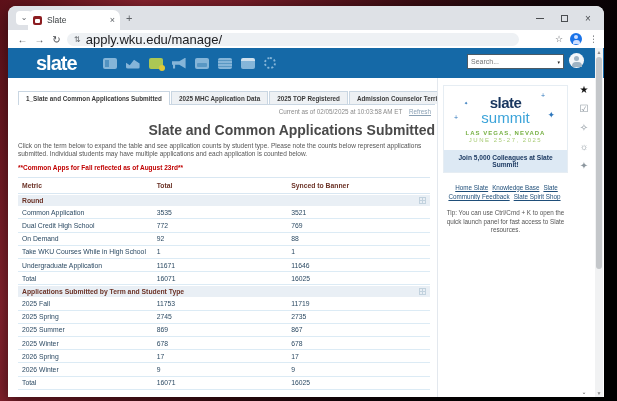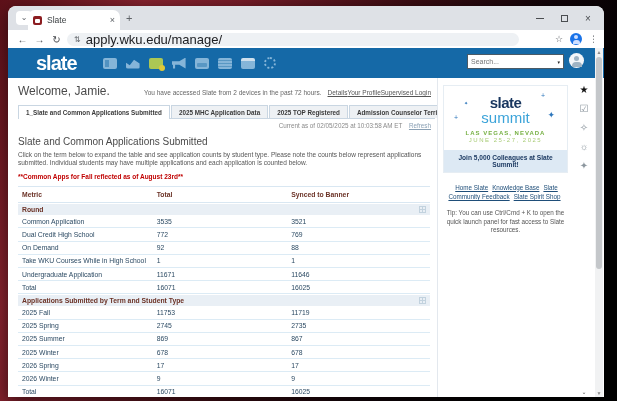--- a/index.html
+++ b/index.html
@@ -74,21 +74,21 @@
   .access a { color:#555; text-decoration:underline; }
 
   .dash-tabs { display:flex; align-items:flex-end; margin-top:7px; border-bottom:1px solid #c9d6e2; height:14px; }
   .dtab { font-size:6.3px; font-weight:bold; color:#3a3a3a; background:#eef1f4; border:1px solid #c9d6e2;
     border-bottom:none; padding:3px 7px 2px; margin-right:1px; white-space:nowrap; }
   .dtab.active { background:#fff; position:relative; top:1px; padding-bottom:3px; }
 
   .current-row { text-align:right; font-size:6.3px; color:#8a8a8a; margin-top:3px; padding-right:4px; }
   .current-row a { color:#8aa0b4; text-decoration:underline; margin-left:5px; }
 
-  .report-title { font-size:10px; font-weight:normal; color:#4a4a4a; margin-top:7px; }
+  .report-title { font-size:14px; font-weight:bold; color:#4a4a4a; margin-top:7px;text-align:right; }
   .report-desc { font-size:6.5px; color:#555; margin-top:4px; line-height:1.25; width:408px; }
   .report-notice { font-size:6.5px; font-weight:bold; color:#c00000; margin-top:6px; }
 
   .rtable { margin-top:6px; width:412px; }
   .trow3 { display:grid; grid-template-columns:33% 33% 34%; }
   .thead { border-top:1px solid #d9e7f2; border-bottom:1px solid #d9e7f2; padding:4px 0 4px 4px; }
   .thead span { font-size:6.8px; font-weight:bold; color:#6b3226; }
   .secbar { background:#e9eff5; display:flex; align-items:center; padding:2px 4px; margin-top:1px; }
   .secbar .sec-name { font-size:6.8px; font-weight:bold; color:#6b3226; }
   .exp-ic { margin-left:auto; width:7px; height:7px;
@@ -182,27 +182,20 @@
       <div class="search-box">
         <input placeholder="Search..." style="">
         <span class="search-caret">▾</span>
       </div>
       <div class="hdr-avatar"></div>
     </div>
 
     <div class="page-body">
 
       <div class="main">
-        <div class="welcome-row">
-          <span class="welcome">Welcome, Jamie.</span>
-          <span class="access">
-            <span>You have accessed Slate from 2 devices in the past 72 hours.</span>
-            <span id="accessLinks"><a href="#">Details</a><a href="#">Your Profile</a><a href="#">Supervised Login</a></span>
-          </span>
-        </div>
 
         <div class="dash-tabs" id="dashTabs">
             <div class="dtab active">1_Slate and Common Applications Submitted</div>
             <div class="dtab">2025 MHC Application Data</div>
             <div class="dtab">2025 TOP Registered</div>
             <div class="dtab">Admission Counselor Territory Report</div>
           </div>
 
         <div class="current-row">
           <span>Current as of 02/05/2025 at 10:03:58 AM ET</span>

